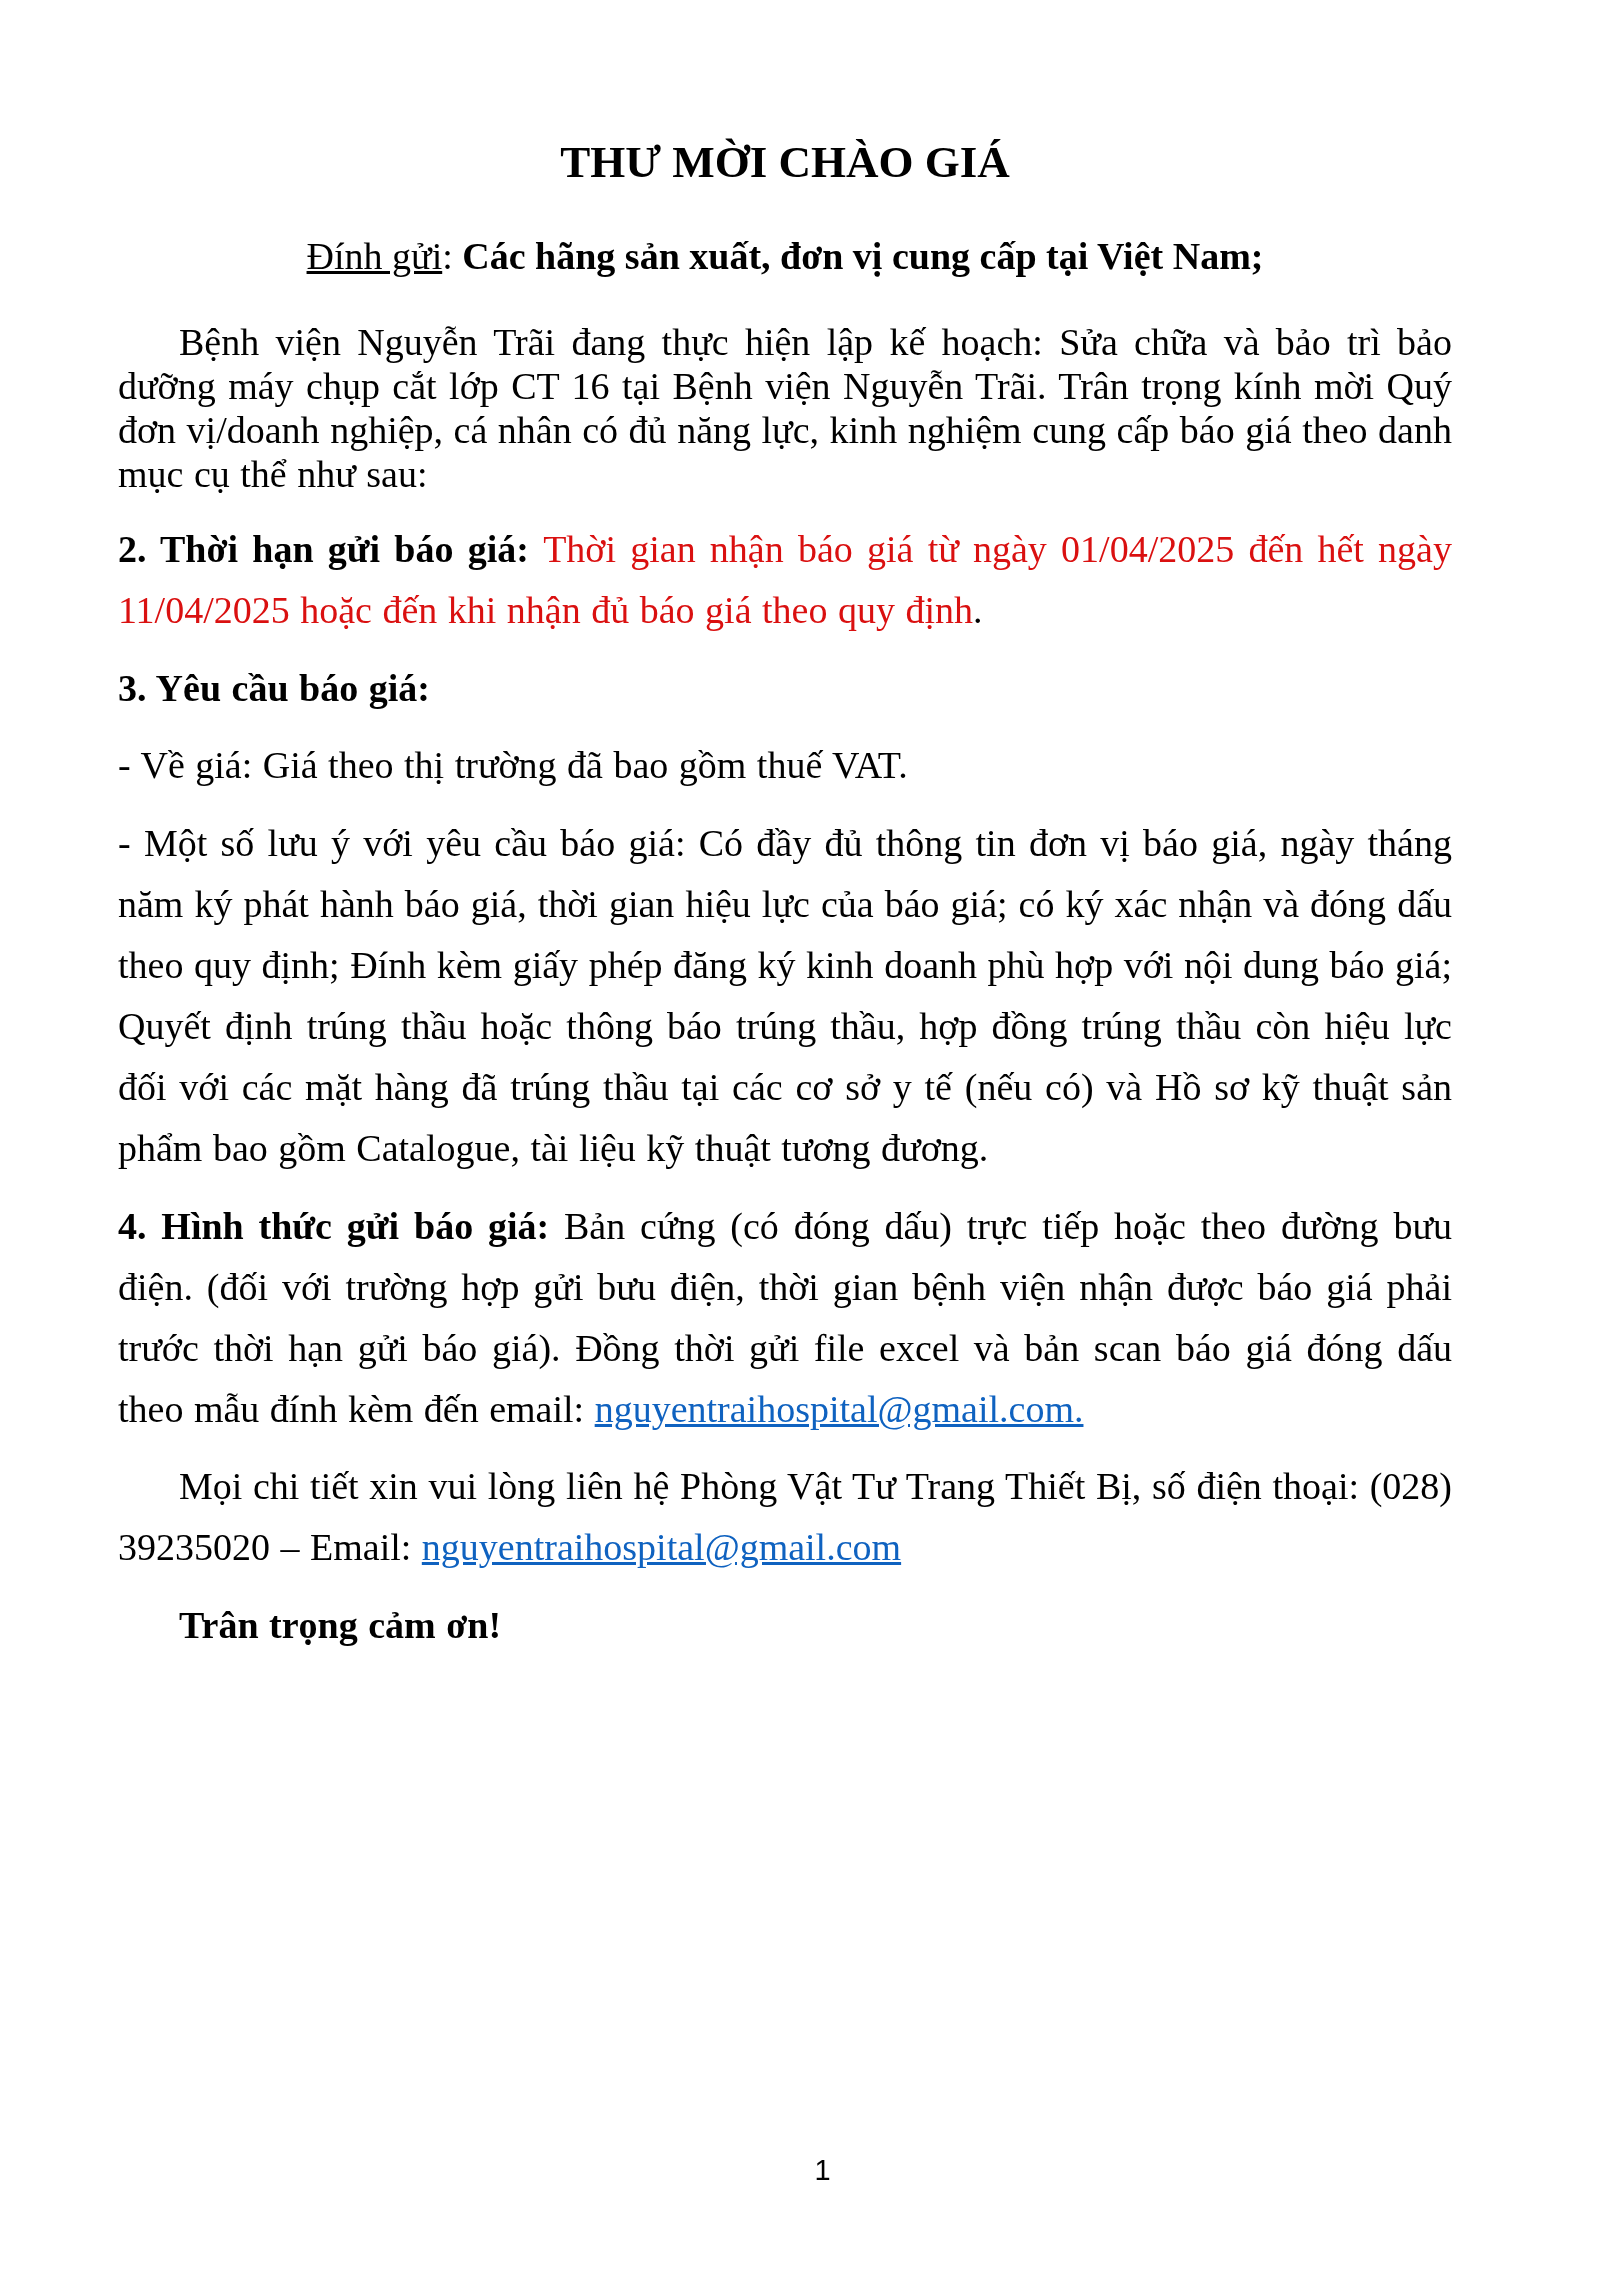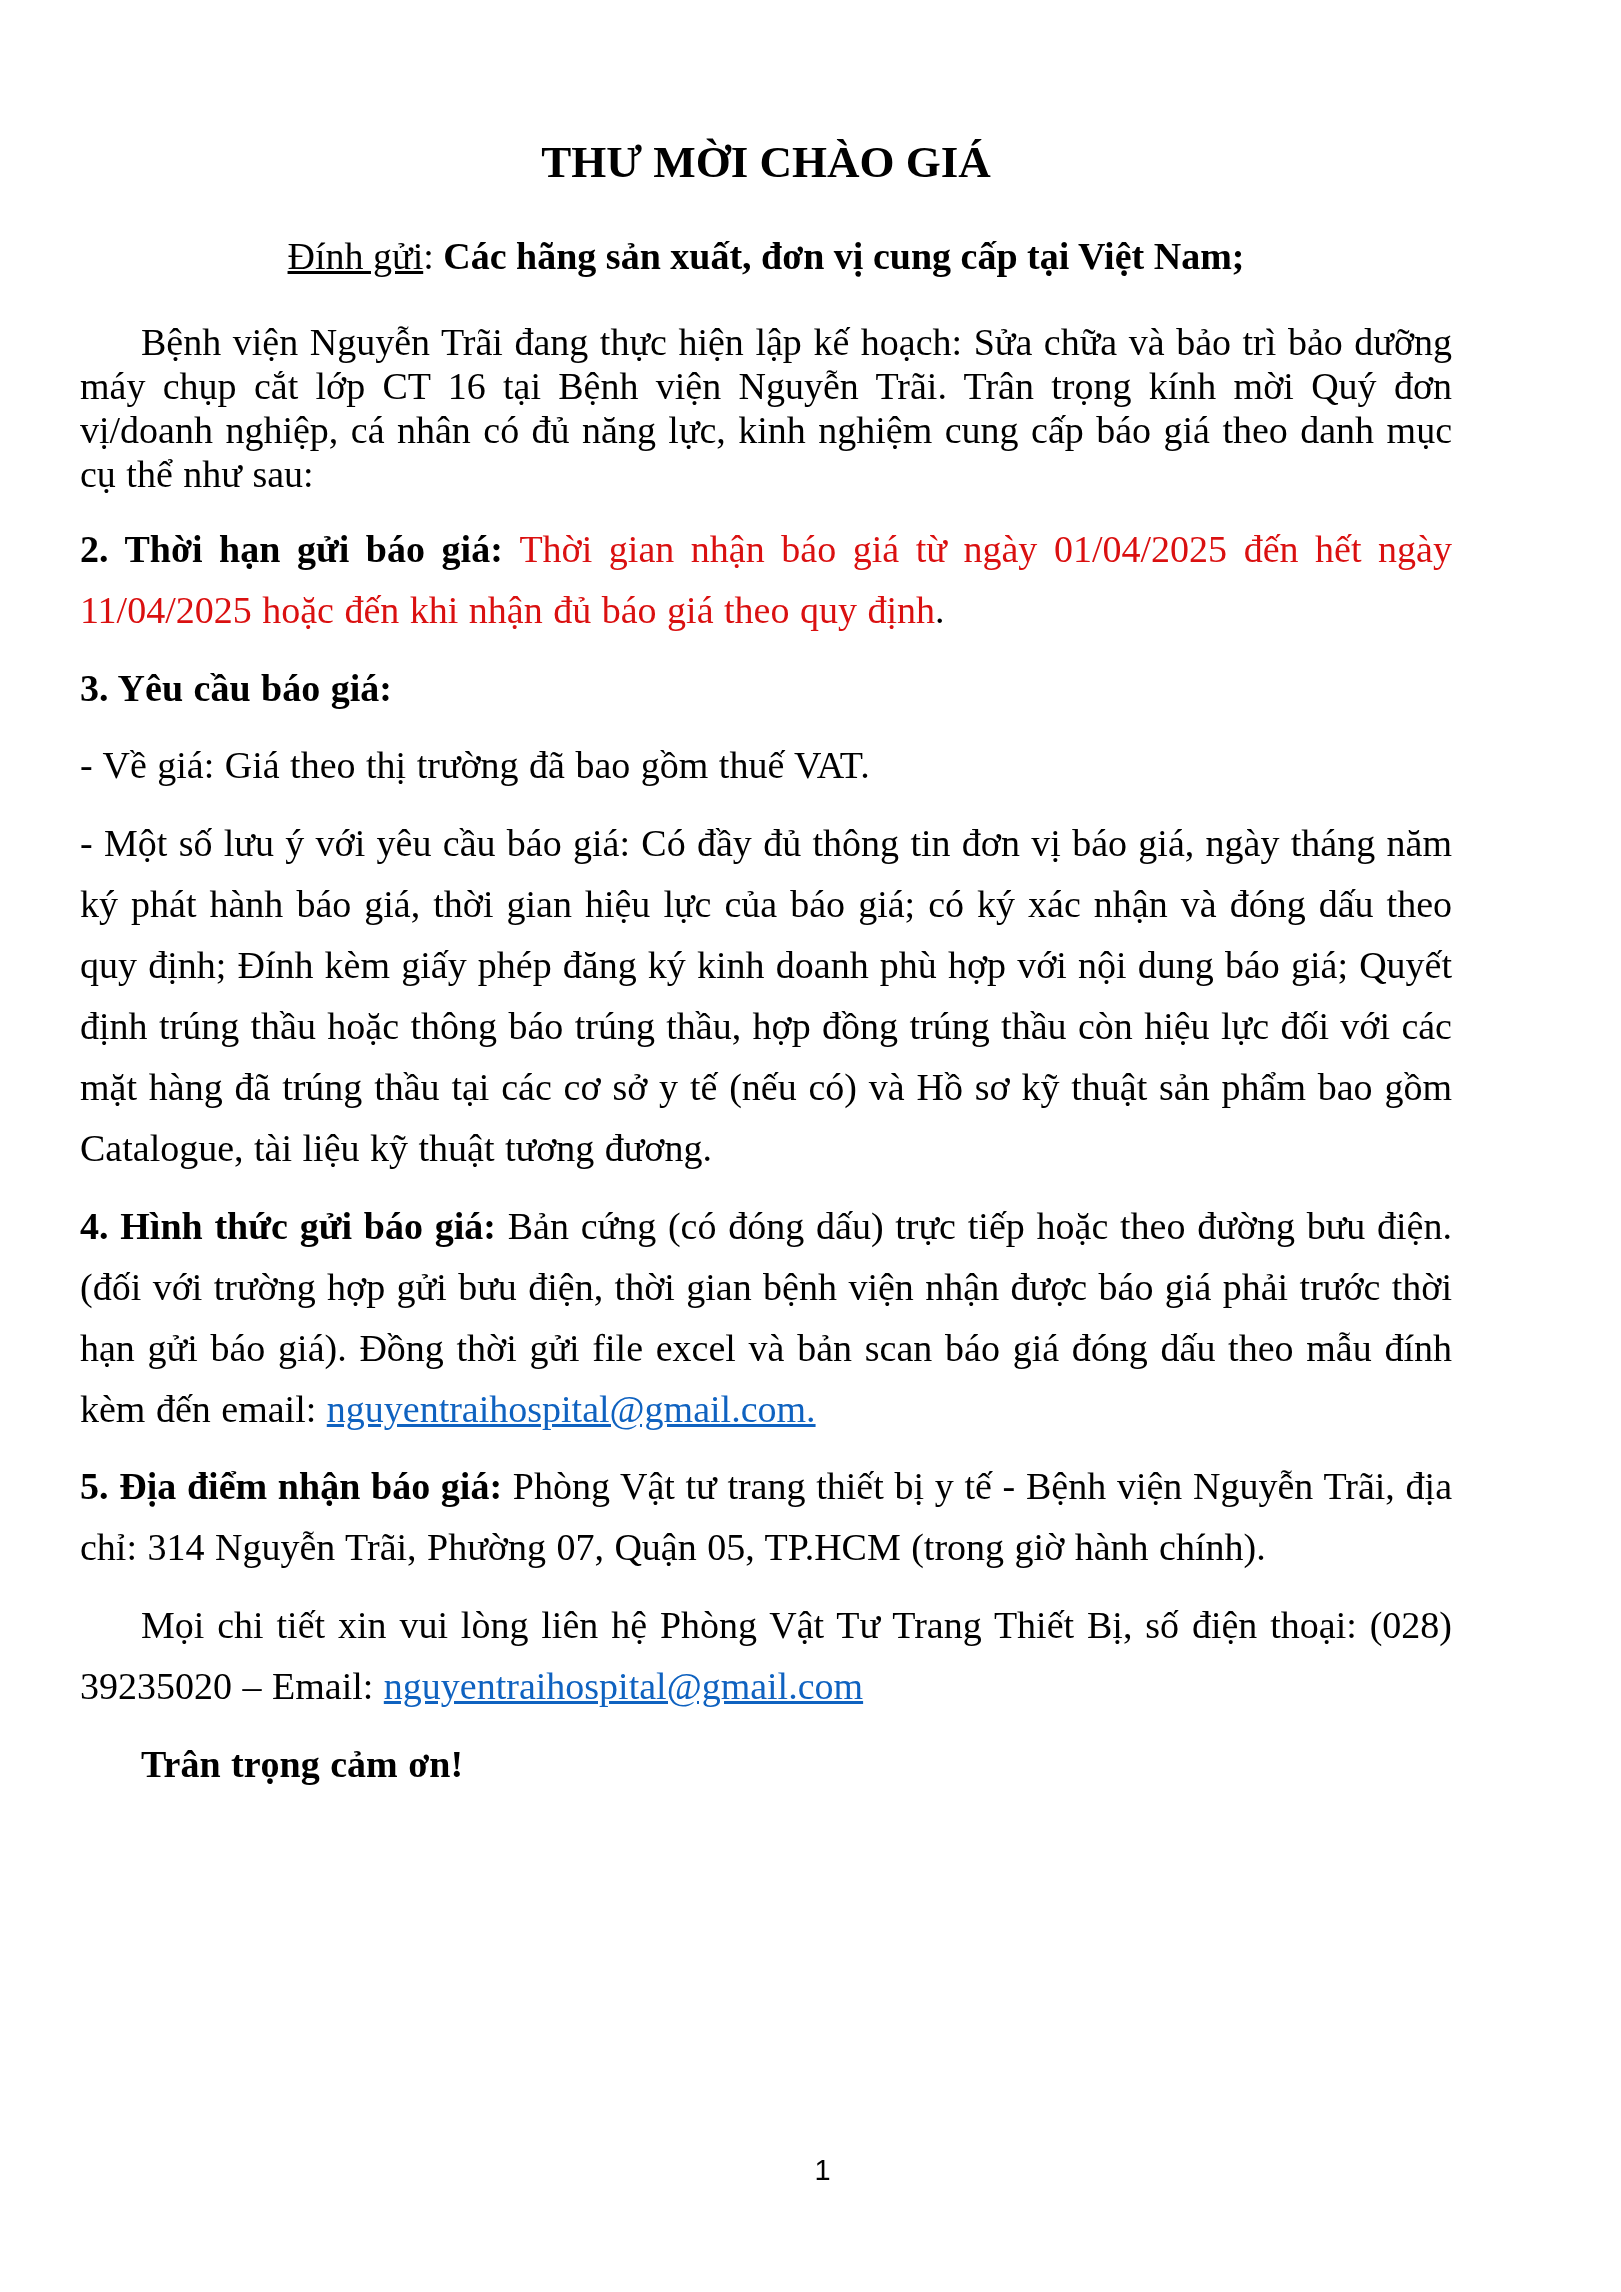--- a/index.html
+++ b/index.html
@@ -8,21 +8,21 @@
     background: #ffffff;
   }
   .page {
     position: relative;
     width: 1621px;
     height: 2293px;
     box-sizing: border-box;
     background: #ffffff;
     color: #000000;
     font-family: "Liberation Serif", "DejaVu Serif", serif;
-    padding: 137px 169px 0 80px;
+    padding: 137px 169px 0 118px;
     overflow: hidden;
   }
   .title {
     font-size: 45px;
     font-weight: bold;
     line-height: 51px;
     text-align: center;
     margin: 0 0 46px 0;
   }
   .salutation {
@@ -82,21 +82,20 @@
 
   <p class="para loose"><span class="b">3. Yêu cầu báo giá:</span></p>
 
   <p class="para loose"><span>- Về giá: Giá theo thị trường đã bao gồm thuế VAT.</span></p>
 
 
   <p class="para loose justify"><span>- Một số lưu ý với yêu cầu báo giá: Có đầy đủ thông tin đơn vị báo giá, ngày tháng năm ký phát hành báo giá, thời gian hiệu lực của báo giá; có ký xác nhận và đóng dấu theo quy định; Đính kèm giấy phép đăng ký kinh doanh phù hợp với nội dung báo giá; Quyết định trúng thầu hoặc thông báo trúng thầu, hợp đồng trúng thầu còn hiệu lực đối với các mặt hàng đã trúng thầu tại các cơ sở y tế (nếu có) và Hồ sơ kỹ thuật sản phẩm bao gồm Catalogue, tài liệu kỹ thuật tương đương.</span></p>
 
   <p class="para loose justify"><span class="b">4. </span><span class="b">Hình thức gửi báo giá: </span><span>Bản cứng (có đóng dấu) trực tiếp hoặc theo đường bưu điện. (đối với trường hợp gửi bưu điện, thời gian bệnh viện nhận được báo giá phải trước thời hạn gửi báo giá). Đồng thời gửi file excel và bản scan báo giá đóng dấu theo mẫu đính kèm đến email: </span><a class="link" href="#">nguyentraihospital@gmail.com.</a></p>
 
-  <p class="para loose justify"><span class="b">5. Địa điểm nhận báo giá: </span><span>Phòng Vật tư trang thiết bị y tế - Bệnh viện Nguyễn Trãi, địa chỉ: 314 Nguyễn Trãi, Phường 07, Quận 05, TP.HCM (trong giờ hành chính).</span></p>
 
   <p class="para loose indent justify"><span>Mọi chi tiết xin vui lòng liên hệ Phòng Vật Tư Trang Thiết Bị, số điện thoại: (028) 39235020 – Email: </span><a class="link" href="#">nguyentraihospital@gmail.com</a></p>
 
   <p class="para loose indent"><span class="b">Trân trọng cảm ơn!</span></p>
 
   <div class="footer">1</div>
 
 </div>
 
 

